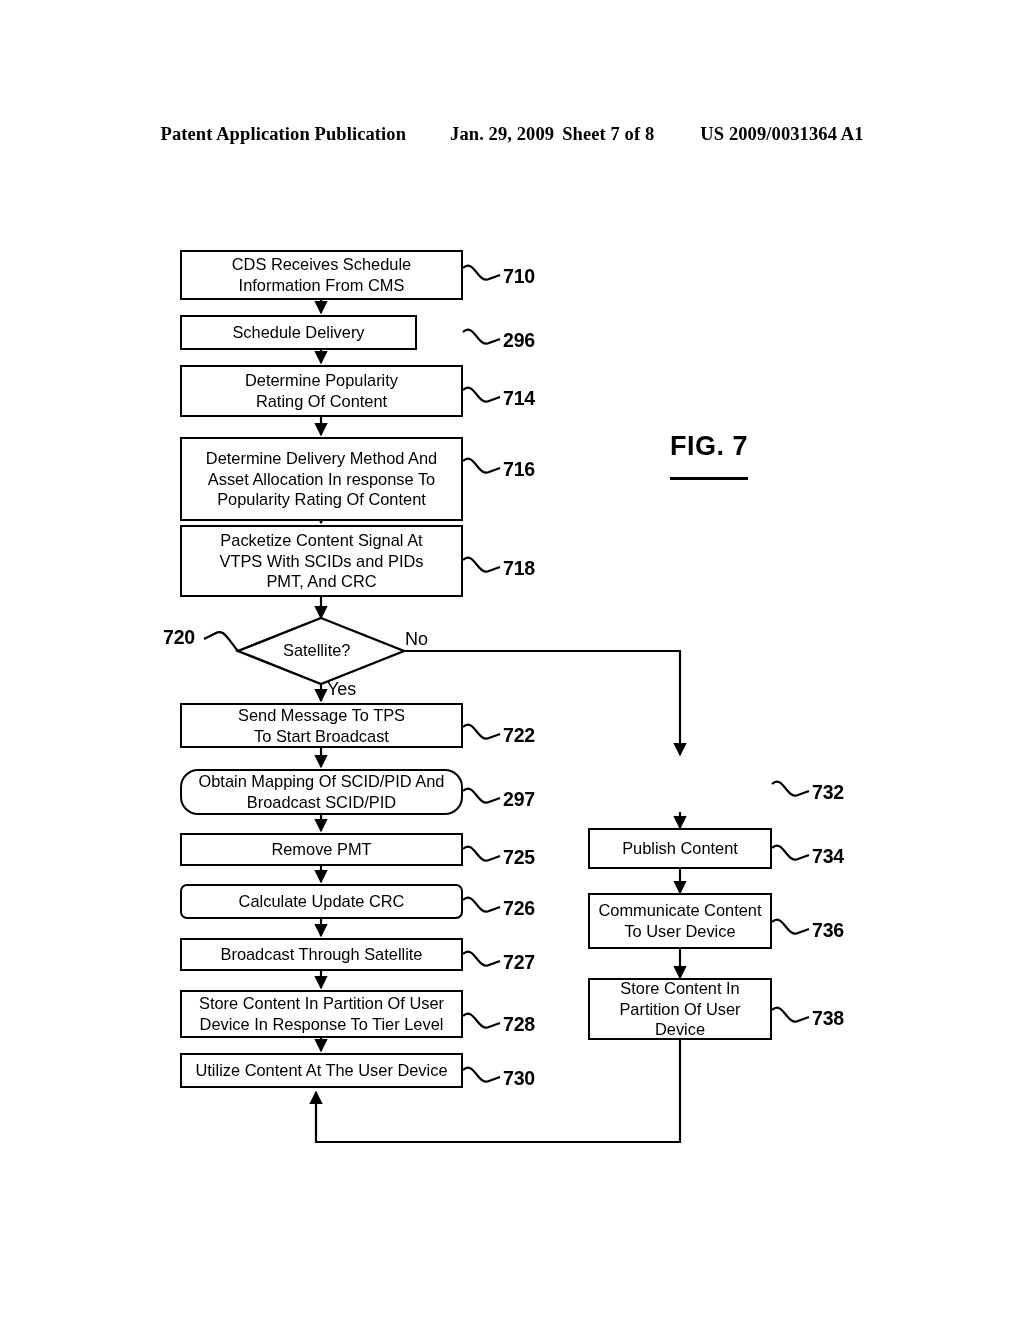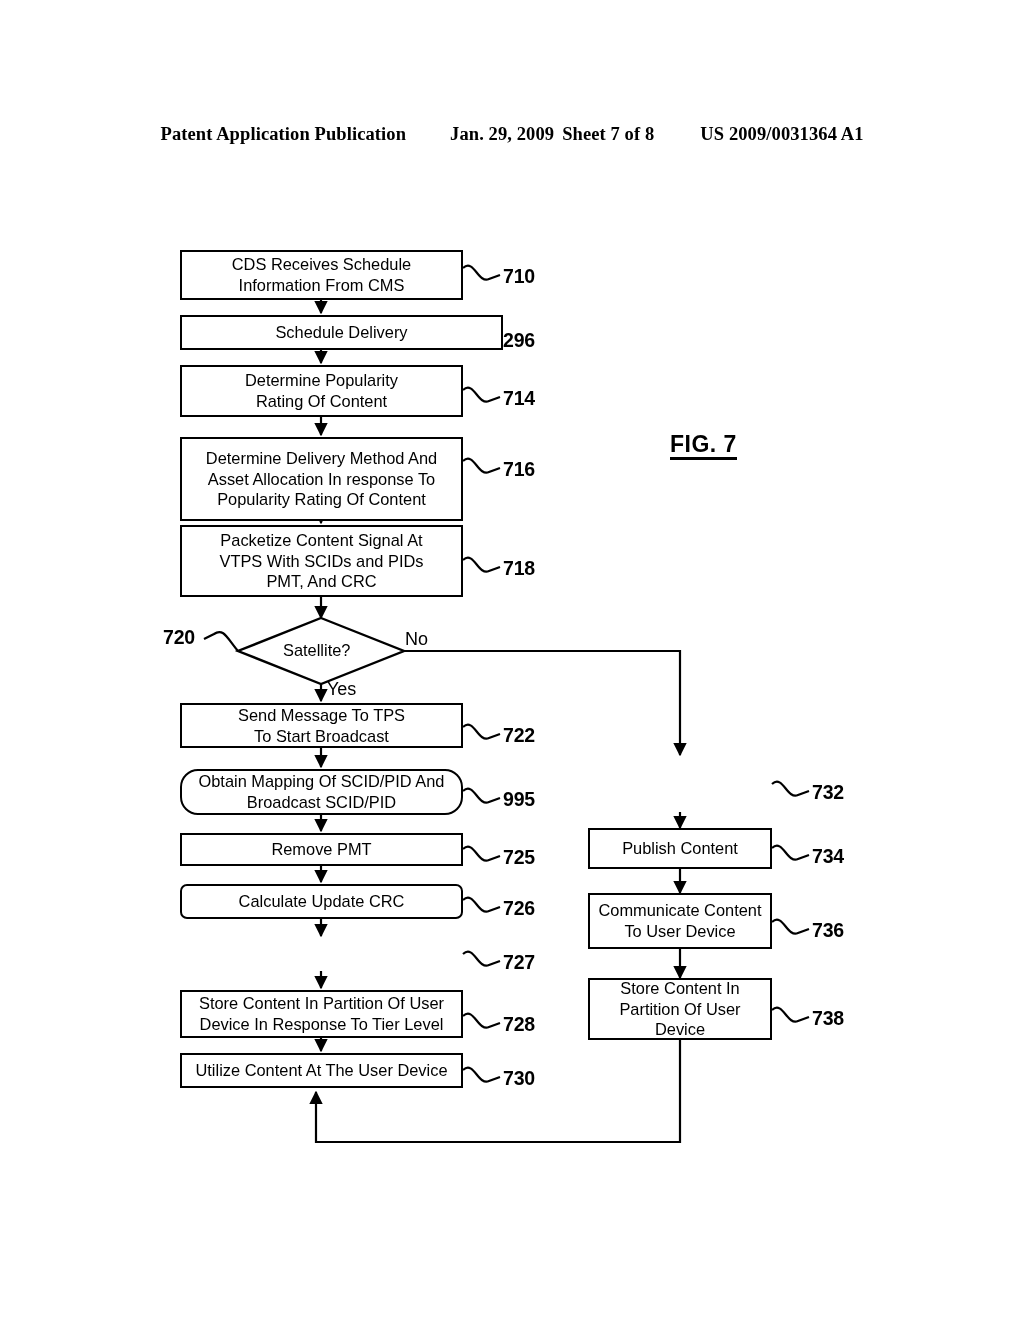--- a/index.html
+++ b/index.html
@@ -90,24 +90,24 @@
     font-size: 16.4px;
     white-space: nowrap;
   }
 
   #fig-label {
     position: absolute;
     left: 670px;
     top: 432px;
     font-family: "Liberation Sans", sans-serif;
     font-weight: bold;
-    font-size: 23px;
+    font-size: 27px;
     letter-spacing: 0.5px;
     border-bottom: 3px solid #000;
-    padding-bottom: 1px;
+    padding-bottom: 17px;
     line-height: 1.05;
   }
 </style>
 </head>
 <body>
 
 <div id="page-header">
   <span class="hdr-pub">Patent Application Publication</span>
   <span class="hdr-date">Jan. 29, 2009</span>
   <span class="hdr-sheet">Sheet 7 of 8</span>
@@ -169,21 +169,21 @@
       <path d="M 772 848 C 783 838, 787 864, 798 859 L 809 855"></path>
       <path d="M 772 922 C 783 912, 787 938, 798 933 L 809 929"></path>
       <path d="M 772 1010 C 783 1000, 787 1026, 798 1021 L 809 1017"></path>
     </g>
   </svg>
 
   <div class="node" style="left:180px; top:250px; width:283px; height:50px;">CDS Receives Schedule
 Information From CMS</div>
   <div class="ref" style="left:503px; top:265px;">710</div>
 
-  <div class="node" style="left:180px; top:315px; width:323px; height:35px;">Schedule Delivery</div>
+  <div class="node" style="left:180px; top:315px; width:237px; height:35px;">Schedule Delivery</div>
   <div class="ref" style="left:503px; top:329px;">296</div>
 
   <div class="node" style="left:180px; top:365px; width:283px; height:52px;">Determine Popularity
 Rating Of Content</div>
   <div class="ref" style="left:503px; top:387px;">714</div>
 
   <div class="node" style="left:180px; top:437px; width:283px; height:84px;">Determine Delivery Method And
 Asset Allocation In response To
 Popularity Rating Of Content</div>
   <div class="ref" style="left:503px; top:458px;">716</div>
@@ -197,28 +197,29 @@
   <div class="ref" style="left:163px; top:626px;">720</div>
   <div class="edge-label" style="left:405px; top:629px;">No</div>
   <div class="edge-label" style="left:327px; top:679px;">Yes</div>
 
   <div class="node" style="left:180px; top:703px; width:283px; height:45px;">Send Message To TPS
 To Start Broadcast</div>
   <div class="ref" style="left:503px; top:724px;">722</div>
 
   <div class="node" style="left:180px; top:769px; width:283px; height:46px;border-radius:18px;">Obtain Mapping Of SCID/PID And
 Broadcast SCID/PID</div>
-  <div class="ref" style="left:503px; top:788px;">995</div>
+  <div class="ref" style="left:503px; top:788px;">297</div>
 
   <div class="node" style="left:180px; top:833px; width:283px; height:33px;">Remove PMT</div>
   <div class="ref" style="left:503px; top:846px;">725</div>
 
   <div class="node" style="left:180px; top:884px; width:283px; height:35px;border-radius:7px;">Calculate Update CRC</div>
   <div class="ref" style="left:503px; top:897px;">726</div>
 
+  <div class="node" style="left:180px; top:938px; width:283px; height:33px;">Broadcast Through Satellite</div>
   <div class="ref" style="left:503px; top:951px;">727</div>
 
   <div class="node" style="left:180px; top:990px; width:283px; height:48px;">Store Content In Partition Of User
 Device In Response To Tier Level</div>
   <div class="ref" style="left:503px; top:1013px;">728</div>
 
   <div class="node" style="left:180px; top:1053px; width:283px; height:35px;">Utilize Content At The User Device</div>
   <div class="ref" style="left:503px; top:1067px;">730</div>
 
   <div class="ref" style="left:812px; top:781px;">732</div>

